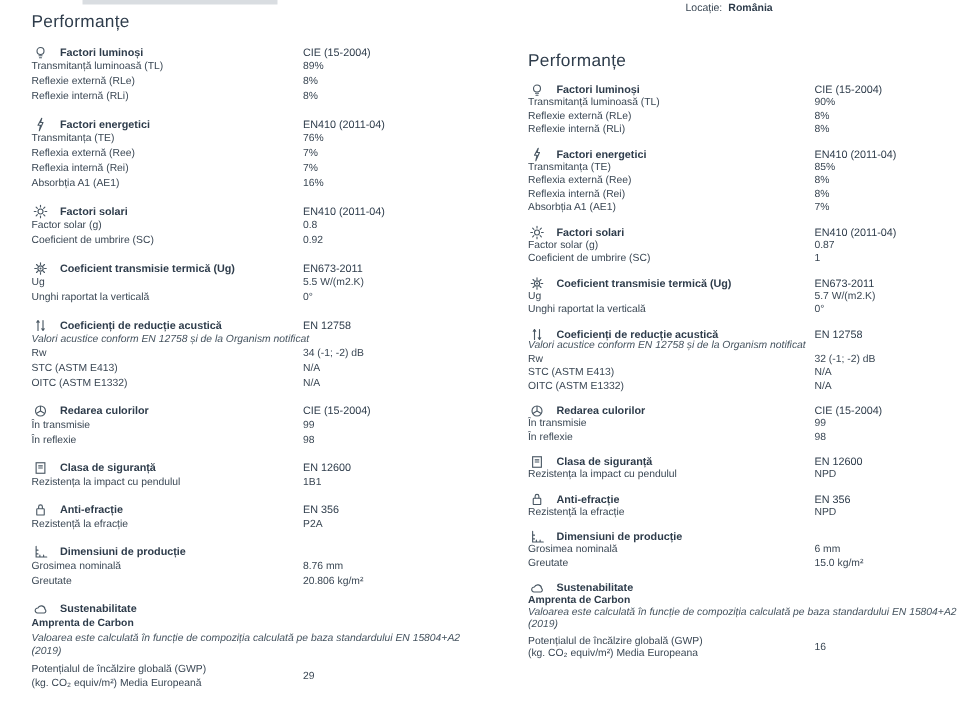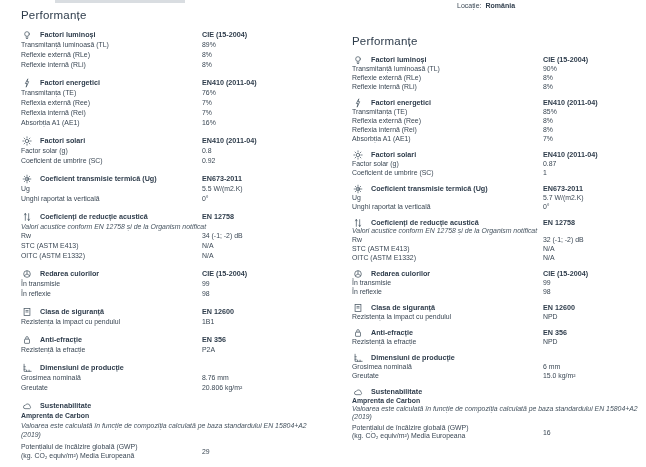--- a/index.html
+++ b/index.html
@@ -15,21 +15,21 @@
   .col{position:absolute;width:305px;font-size:6.9px;color:#3a4754}
   .col-left {left:21px; top:8px;  --valx:181px; --lh:10px; --gap:8px; --nlh:9px}
   .col-right{left:352px;top:34px; --valx:191px; --lh:9px;  --gap:7px; --nlh:8px}
 
   .col-title{font-size:11.5px;font-weight:normal;color:#2e3c4b;height:14px;line-height:14px;letter-spacing:.2px}
   .section{margin-top:var(--gap);position:relative}
   .sec-head{position:relative;height:var(--lh);line-height:var(--lh);font-weight:bold;color:#2e3c4b;font-size:7.2px}
   .icon{position:absolute;left:1px;top:0;width:10px;height:10px;color:#4a5864}
   .icon svg{width:10px;height:10px;display:block}
   .sec-title{margin-left:19px;white-space:nowrap}
-  .standard{position:absolute;left:var(--valx);top:0;font-weight:bold;white-space:nowrap}
+  .standard{position:absolute;left:var(--valx);top:0;font-weight:normal;white-space:nowrap}
   .row{position:relative;height:var(--lh);line-height:var(--lh);white-space:nowrap}
   .val{position:absolute;left:var(--valx);top:0}
   .note{font-style:italic;line-height:var(--nlh);color:#45535f;max-width:290px}
   .subheading{font-weight:bold;height:var(--lh);line-height:var(--lh);color:#2e3c4b}
   .gwp{position:relative;margin-top:3px}
   .gwp-line{line-height:var(--nlh);white-space:nowrap}
   .gwp-value{position:absolute;left:var(--valx);top:50%;transform:translateY(-50%)}
 </style>
 </head>
 <body>

